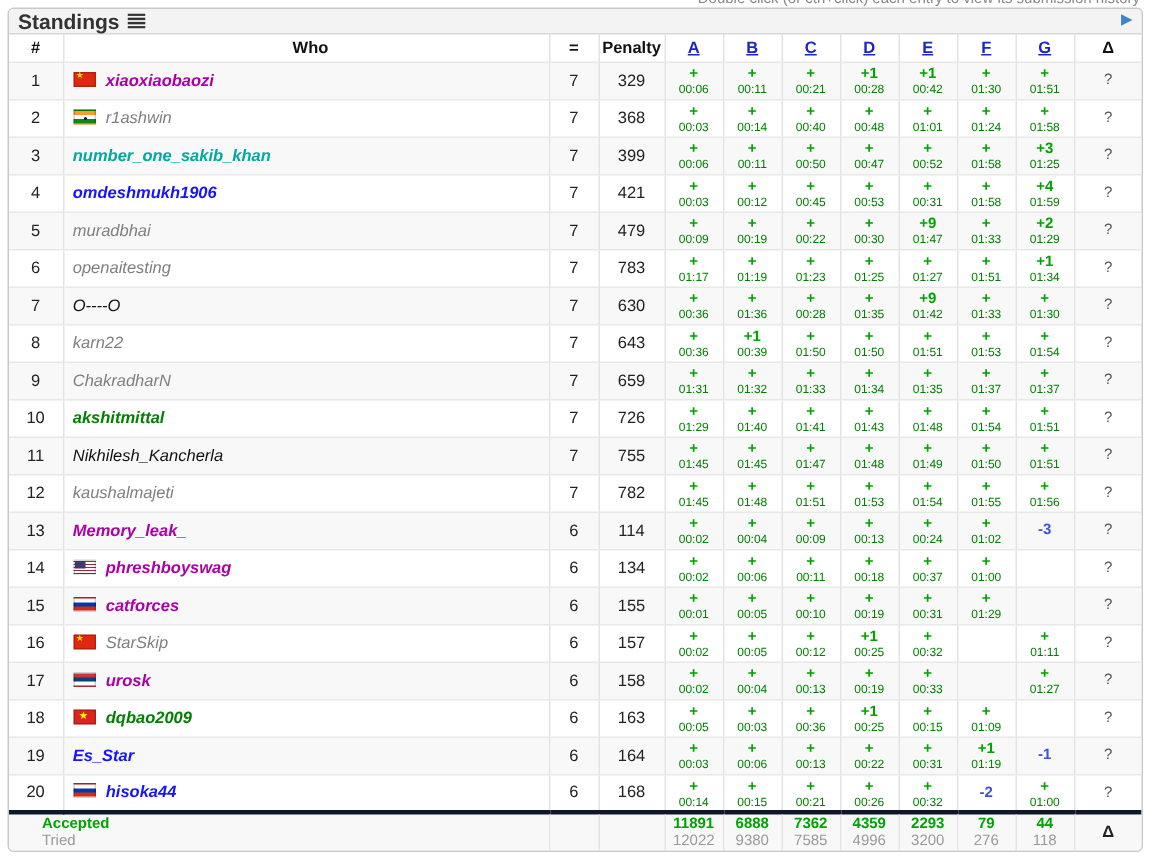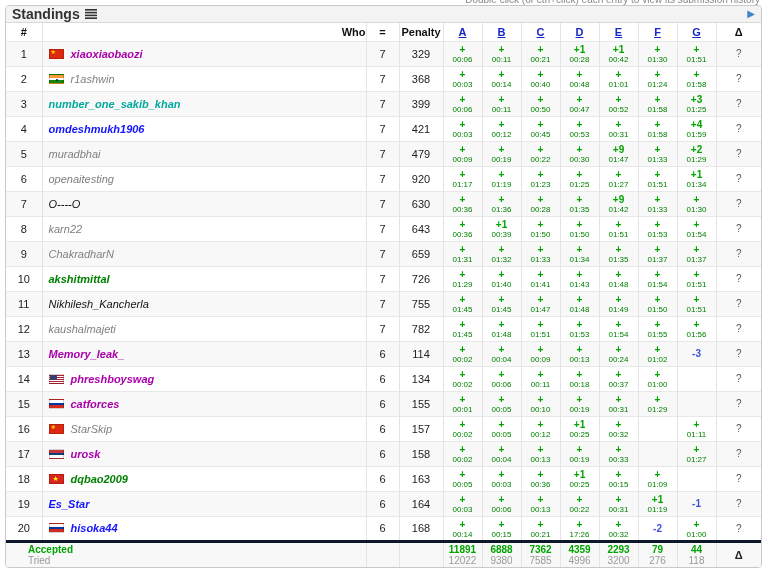--- a/index.html
+++ b/index.html
@@ -25,21 +25,21 @@
   }
   .bar-title { font-size: 14px; font-weight: bold; color: #333; }
   .list-icon { margin-left: 5px; display: inline-block; }
   .arrow { margin-left: auto; color: #3d85c6; font-size: 10px; cursor: pointer; line-height: 1; }
   table { border-collapse: collapse; width: 100%; table-layout: fixed; }
   th, td { border-left: 1px solid #e4e4e4; text-align: center; vertical-align: middle; overflow: hidden; }
   th:first-child, td:first-child { border-left: none; }
   thead th {
     height: 18px; font-size: 11px; font-weight: bold; background: #fff; color: #111;
   }
-  thead th.who-h { text-align: right; padding-left: 6px; }
+  thead th.who-h { text-align: center; padding-left: 6px; }
   thead th a.prob-link { color: #1726c9; text-decoration: underline; font-weight: bold; cursor: pointer; }
   tbody td { height: 25px; border-top: 1px solid #e8e8e8; font-size: 11px; }
   tbody tr:nth-child(odd) { background: #f8f8f8; }
   td.who { text-align: left; padding-left: 6px; white-space: nowrap; }
   .flag {
     display: inline-block; width: 15px; height: 10px; margin-right: 7px;
     vertical-align: -1px; border: 1px solid rgba(0,0,0,0.18); position: relative;
   }
   .flag-china { background: #de2910; }
   .flag-china::after { content: "★"; position: absolute; left: 1px; top: -2px; color: #ffde00; font-size: 6px; line-height: 8px; }
@@ -309,21 +309,21 @@
           </td>
     <td class="deltaq">?</td>
   </tr>
 
   <tr>
     <td class="rank">6</td>
     <td class="who">
       <a class="handle user-gray">openaitesting</a>
     </td>
     <td class="solved">7</td>
-    <td class="penalty">920</td>
+    <td class="penalty">783</td>
     <td class="prob">
             <span class="mark">+</span>
             <span class="time">01:17</span>
           </td>
     <td class="prob">
             <span class="mark">+</span>
             <span class="time">01:19</span>
           </td>
     <td class="prob">
             <span class="mark">+</span>
@@ -849,21 +849,21 @@
     <td class="prob">
             <span class="mark">+</span>
             <span class="time">00:15</span>
           </td>
     <td class="prob">
             <span class="mark">+</span>
             <span class="time">00:21</span>
           </td>
     <td class="prob">
             <span class="mark">+</span>
-            <span class="time">17:26</span>
+            <span class="time">00:26</span>
           </td>
     <td class="prob">
             <span class="mark">+</span>
             <span class="time">00:32</span>
           </td>
     <td class="prob">
             <span class="mark rejected">-2</span>
           </td>
     <td class="prob">
             <span class="mark">+</span>

